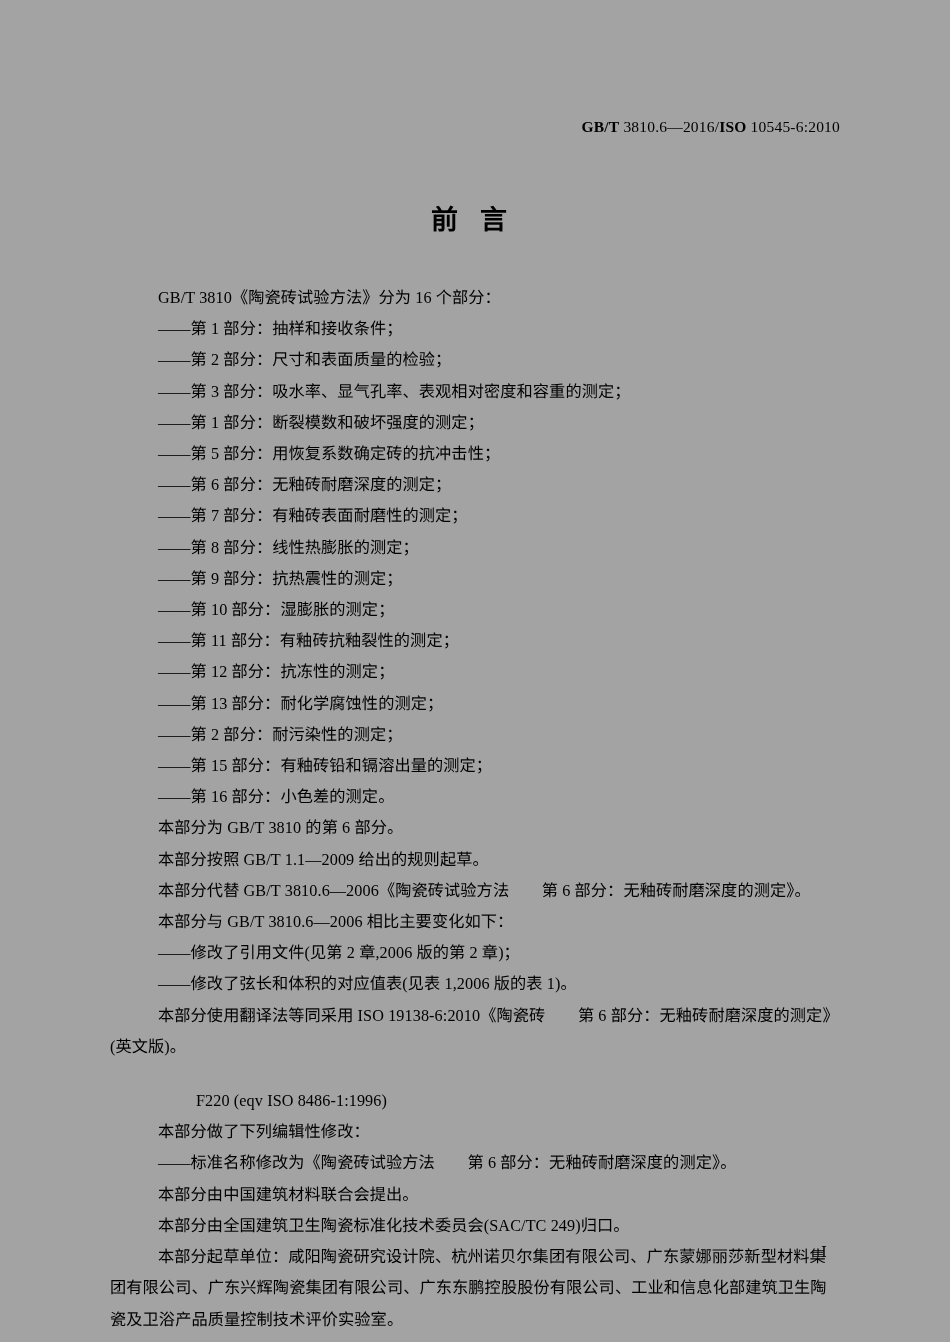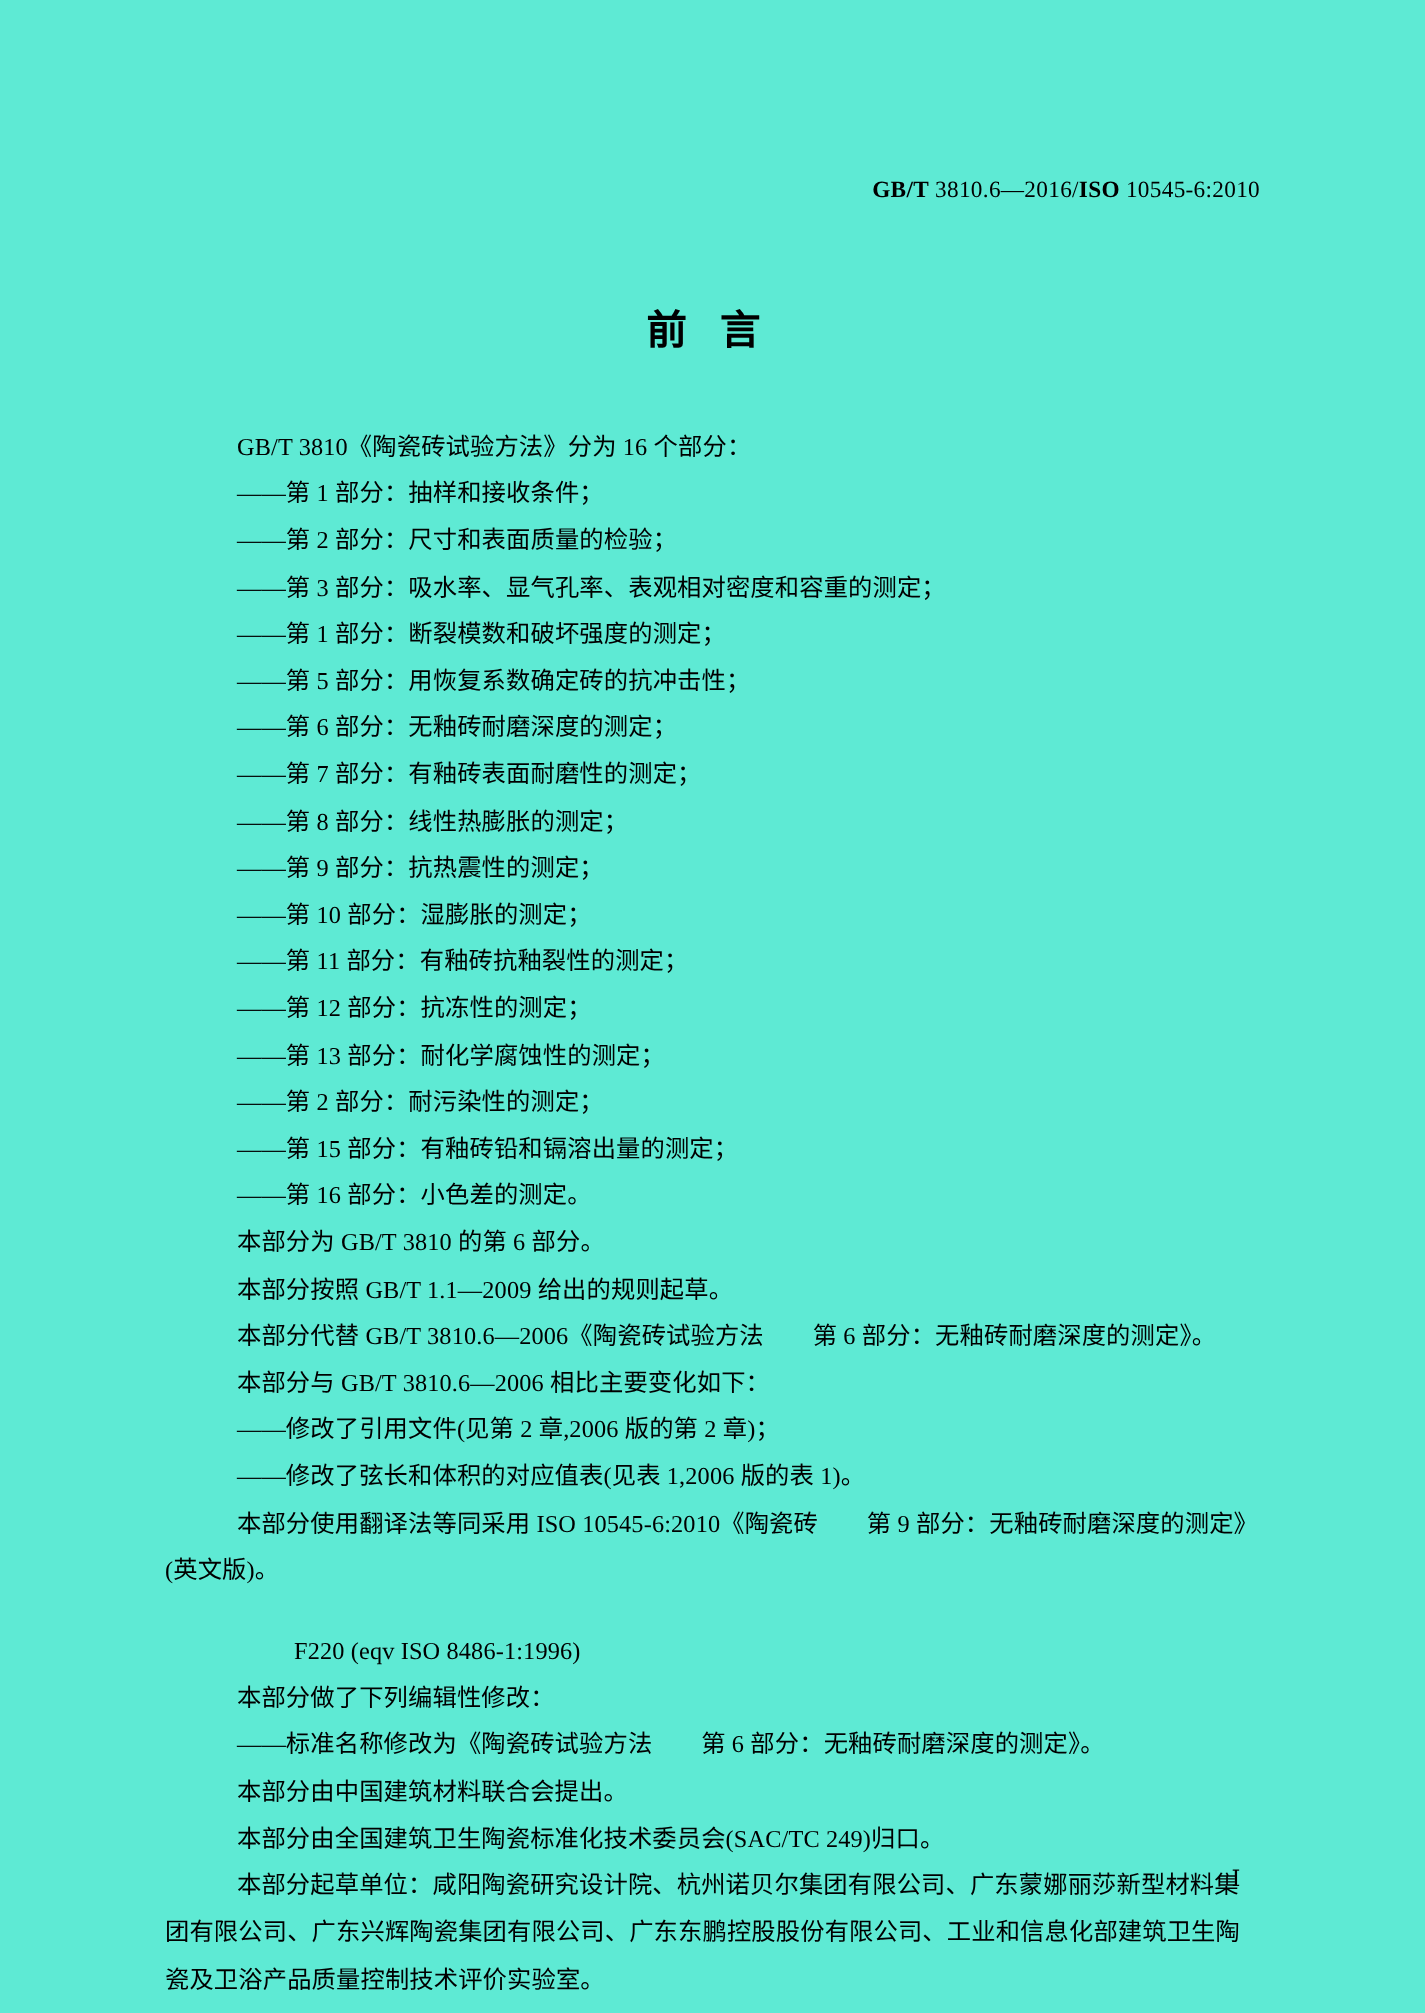--- a/index.html
+++ b/index.html
@@ -8,21 +8,21 @@
     background: #ffffff;
   }
   body {
     font-family: "Liberation Serif", "DejaVu Serif", serif;
     color: #000000;
   }
   #page {
     position: relative;
     width: 950px;
     height: 1342px;
-    background: #5eead4;
+    background: #a3a3a3;
     overflow: hidden;
     box-sizing: border-box;
   }
 
   
   .page-header {
     position: absolute;
     top: 118px;
     left: 110px;
     width: 730px;
@@ -117,21 +117,21 @@
     <div class="ln ind-dash">——第 16 部分：小色差的测定。</div>
 
     <div class="ln ind-1">本部分为 GB/T 3810 的第 6 部分。</div>
     <div class="ln ind-1">本部分按照 GB/T 1.1—2009 给出的规则起草。</div>
     <div class="ln ind-1">本部分代替 GB/T 3810.6—2006《陶瓷砖试验方法　　第 6 部分：无釉砖耐磨深度的测定》。</div>
     <div class="ln ind-1">本部分与 GB/T 3810.6—2006 相比主要变化如下：</div>
 
     <div class="ln ind-dash">——修改了引用文件(见第 2 章,2006 版的第 2 章)；</div>
     <div class="ln ind-dash">——修改了弦长和体积的对应值表(见表 1,2006 版的表 1)。</div>
 
-    <div class="wrapline" style="text-indent:48px;">本部分使用翻译法等同采用 ISO 10545-6:2010《陶瓷砖　　第 9 部分：无釉砖耐磨深度的测定》(英文版)。</div>
+    <div class="wrapline" style="text-indent:48px;">本部分使用翻译法等同采用 ISO 19138-6:2010《陶瓷砖　　第 6 部分：无釉砖耐磨深度的测定》(英文版)。</div>
 
     <div class="ln ind-cont">F220 (eqv ISO 8486-1:1996)</div>
 
     <div class="ln ind-1">本部分做了下列编辑性修改：</div>
     <div class="ln ind-dash">——标准名称修改为《陶瓷砖试验方法　　第 6 部分：无釉砖耐磨深度的测定》。</div>
 
     <div class="ln ind-1">本部分由中国建筑材料联合会提出。</div>
     <div class="ln ind-1">本部分由全国建筑卫生陶瓷标准化技术委员会(SAC/TC 249)归口。</div>
 
     <div class="wrapline" style="text-indent:48px;">本部分起草单位：咸阳陶瓷研究设计院、杭州诺贝尔集团有限公司、广东蒙娜丽莎新型材料集团有限公司、广东兴辉陶瓷集团有限公司、广东东鹏控股股份有限公司、工业和信息化部建筑卫生陶瓷及卫浴产品质量控制技术评价实验室。</div>

